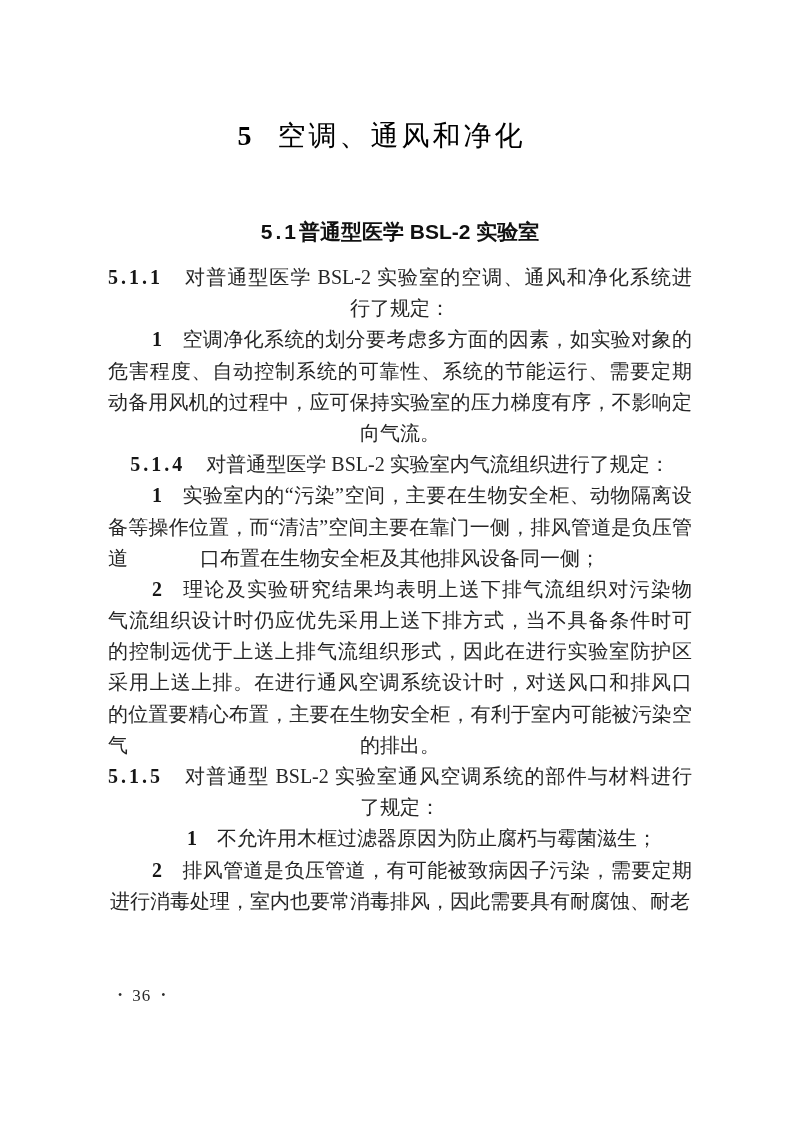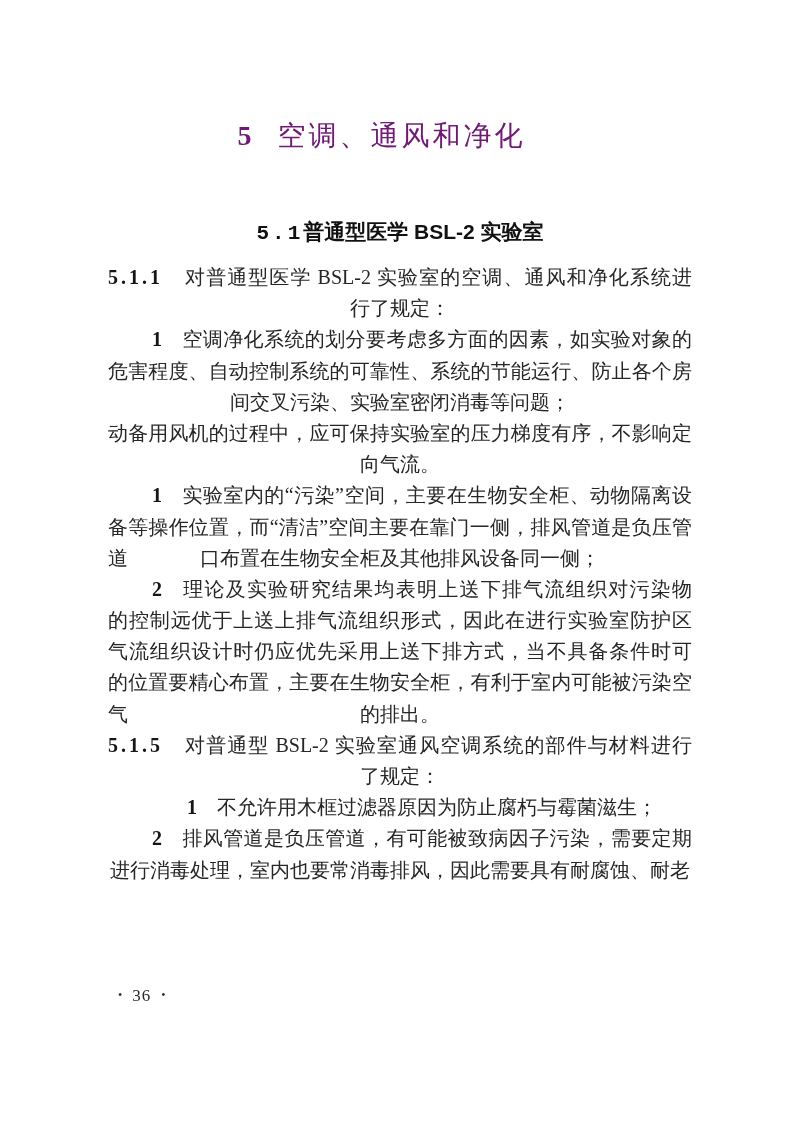--- a/index.html
+++ b/index.html
@@ -18,21 +18,21 @@
   }
   
   .chapter-heading {
     position: absolute;
     top: 118px;
     left: 0;
     width: 763px;
     text-align: center;
     font-size: 28px;
     line-height: 36px;
-    color: #701a75;
+    color: #000000;
     letter-spacing: 3px;
   }
   .chapter-heading .ch-num {
     font-weight: bold;
     margin-right: 26px;
     letter-spacing: 0;
   }
   
   .section-heading {
     position: absolute;
@@ -41,21 +41,21 @@
     width: 800px;
     text-align: center;
     font-family: "Liberation Sans", "DejaVu Sans", sans-serif;
     font-weight: bold;
     font-size: 21px;
     line-height: 26px;
     color: #111111;
   }
   .section-heading .sec-num {
     letter-spacing: 3px;
-    font-family: Liberation Mono, monospace;
+    font-family: Liberation Sans, sans-serif;
   }
   
   .body-text {
     position: absolute;
     top: 262px;
     left: 108px;
     width: 584px;
     font-size: 20px;
     color: #262626;
   }
@@ -111,30 +111,31 @@
   </div>
 
   <div class="section-heading">
     <span class="sec-num">5.1</span><span>普通型医学 BSL-2 实验室</span>
   </div>
 
   <div class="body-text">
       <div class="line fill"><span class="lbl clause">5.1.1</span><span>对普通型医学 BSL-2 实验室的空调、通风和净化系统进</span></div>
       <div class="line"><span>行了规定：</span></div>
       <div class="line fill"><span class="lbl item">1</span><span>空调净化系统的划分要考虑多方面的因素，如实验对象的</span></div>
-      <div class="line fill"><span>危害程度、自动控制系统的可靠性、系统的节能运行、防止各个房</span></div>
-      <div class="line"><span>间交叉污染、实验室密闭消毒等问题；</span></div>
+      <div class="line fill"><span>危害程度、自动控制系统的可靠性、系统的节能运行、需要定期</span></div>
       <div class="line fill"><span>动备用风机的过程中，应可保持实验室的压力梯度有序，不影响定</span></div>
       <div class="line"><span>向气流。</span></div>
+      <div class="line"><span class="lbl clause">5.1.4</span><span>对普通型医学 BSL-2 实验室内气流组织进行了规定：</span></div>
       <div class="line fill"><span class="lbl item">1</span><span>实验室内的“污染”空间，主要在生物安全柜、动物隔离设</span></div>
       <div class="line fill"><span>备等操作位置，而“清洁”空间主要在靠门一侧，排风管道是负压管道</span></div>
       <div class="line"><span>口布置在生物安全柜及其他排风设备同一侧；</span></div>
       <div class="line fill"><span class="lbl item">2</span><span>理论及实验研究结果均表明上送下排气流组织对污染物</span></div>
+      <div class="line fill"><span>气流组织设计时仍应优先采用上送下排方式，当不具备条件时可</span></div>
       <div class="line fill"><span>的控制远优于上送上排气流组织形式，因此在进行实验室防护区</span></div>
-      <div class="line fill"><span>气流组织设计时仍应优先采用上送下排方式，当不具备条件时可</span></div>
+      <div class="line fill"><span>采用上送上排。在进行通风空调系统设计时，对送风口和排风口</span></div>
       <div class="line fill"><span>的位置要精心布置，主要在生物安全柜，有利于室内可能被污染空气</span></div>
       <div class="line"><span>的排出。</span></div>
       <div class="line fill"><span class="lbl clause">5.1.5</span><span>对普通型 BSL-2 实验室通风空调系统的部件与材料进行</span></div>
       <div class="line"><span>了规定：</span></div>
       <div class="line"><span class="lbl item">1</span><span>不允许用木框过滤器原因为防止腐朽与霉菌滋生；</span></div>
       <div class="line fill"><span class="lbl item">2</span><span>排风管道是负压管道，有可能被致病因子污染，需要定期</span></div>
       <div class="line"><span>进行消毒处理，室内也要常消毒排风，因此需要具有耐腐蚀、耐老</span></div>
     </div>
 
   <div class="footer">

